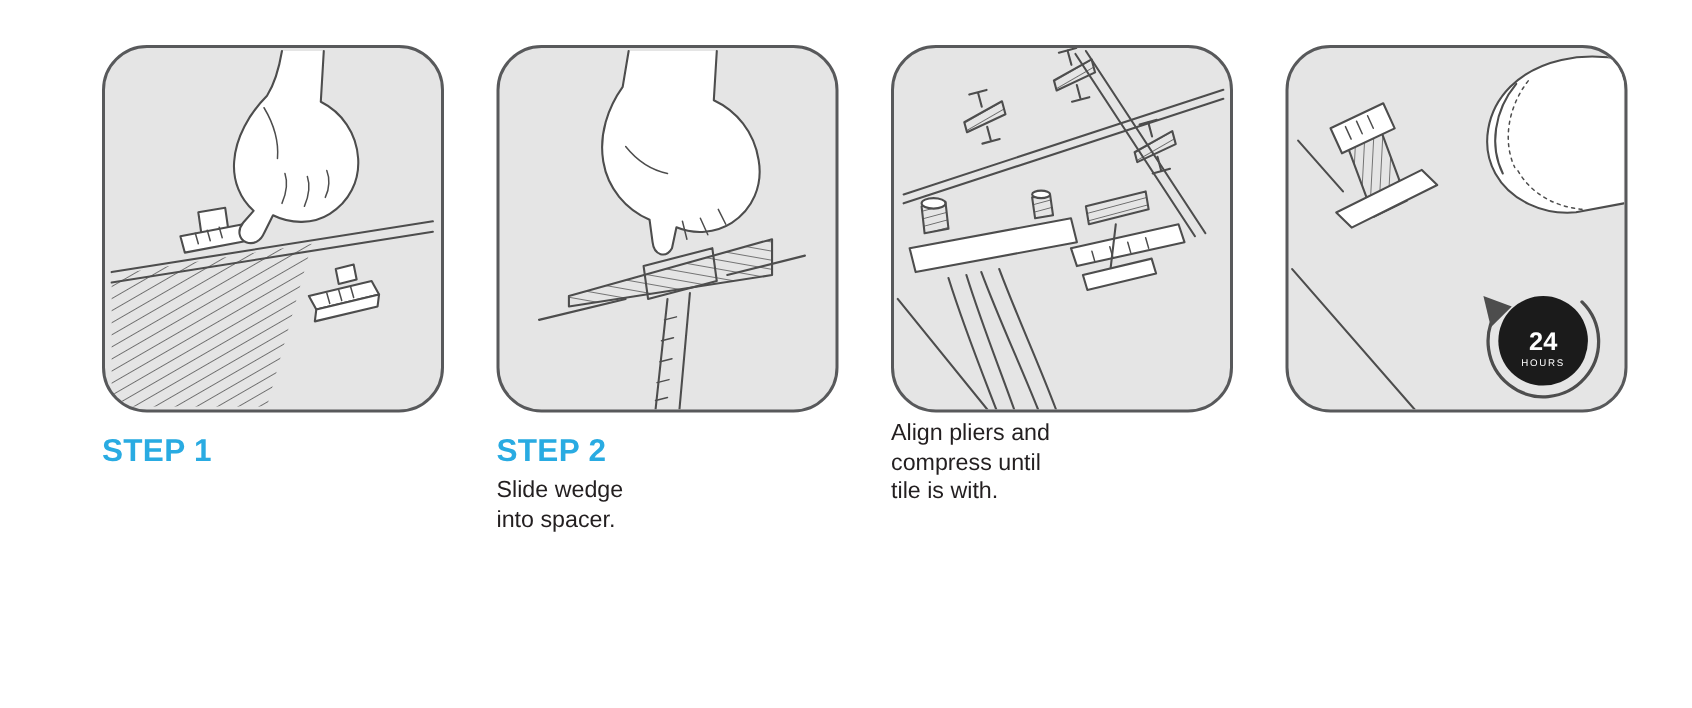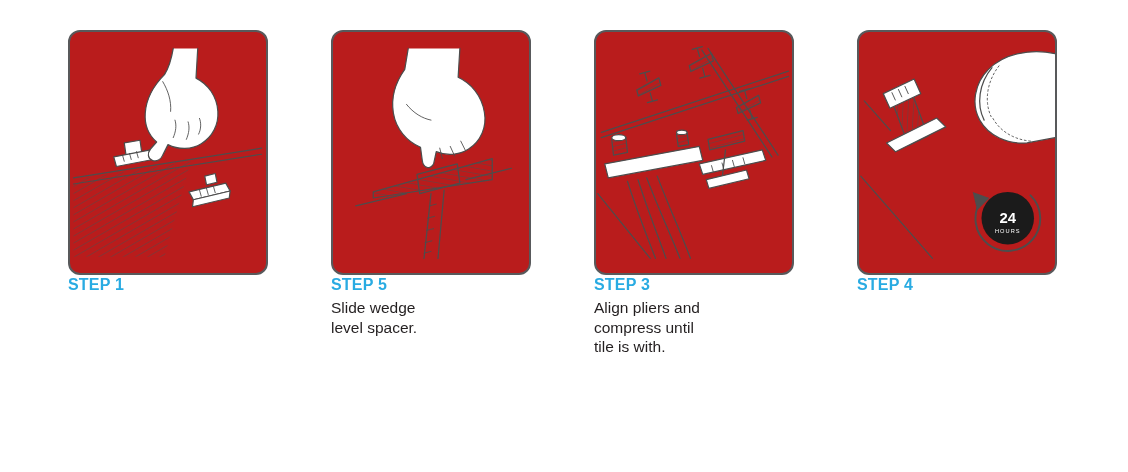--- a/index.html
+++ b/index.html
@@ -7,23 +7,23 @@
     --text:#231f20;
     --line:#4d4d4d;
     --panel-border:#58595b;
     --badge-bg:#1b1b1b;
   }
   *{box-sizing:border-box;}
   body{margin:0;background:#fff;font-family:"Liberation Sans",sans-serif;}
   .sheet{position:relative;width:1128px;height:472px;background:#fff;overflow:hidden;}
   .steps{display:flex;gap:35px;padding:30px 0 0 68px;}
   .step{width:228px;flex:0 0 auto;}
-  .panel{width:200px;height:245px;border:2px solid var(--panel-border);border-radius:12px;overflow:hidden;background:#b91c1c;}
+  .panel{width:228px;height:245px;border:2px solid var(--panel-border);border-radius:30px;overflow:hidden;background:#e5e5e5;}
   .panel svg{width:100%;height:100%;display:block;}
-  .step-label{margin-top:1px;font-size:16px;font-weight:bold;color:var(--accent);letter-spacing:.2px;}
+  .step-label{margin-top:14px;font-size:21px;font-weight:bold;color:var(--accent);letter-spacing:.2px;}
   .step-desc{margin-top:4px;font-size:15.5px;line-height:19.5px;color:var(--text);white-space:pre-line;}
   
   .s{stroke:var(--line);stroke-width:1.4;stroke-linecap:round;stroke-linejoin:round;}
   .thin{stroke-width:1;}
   .badge-circle{fill:var(--badge-bg);}
   .badge-arc{stroke-width:2.2;}
   .arrow-head{fill:var(--line);}
   .badge-num{fill:#fff;font-family:"Liberation Sans",sans-serif;font-size:17px;font-weight:bold;}
   .badge-unit{fill:#fff;font-family:"Liberation Sans",sans-serif;font-size:6.5px;letter-spacing:1.2px;}
 </style>
@@ -86,23 +86,23 @@
             <path d="M112,168 L104,242 M127,164 L120,242" class="s" fill="none"></path>
             <path d="M110,182 L118,180 M108,196 L116,194 M107,210 L115,208 M105,224 L113,222 M104,236 L112,234" class="s thin" fill="none"></path>
           </g>
           <g>
             <path d="M86,2 L82,26 C72,40 66,58 69,76 C72,94 84,108 100,115 L102,130 C103,139 111,141 115,134 L118,120 C130,125 144,124 155,117 C169,108 176,92 173,75 C170,56 158,42 143,35 L145,2" fill="#fff" class="s"></path>
             <path d="M122,116 L125,128 M134,114 L139,125 M146,108 L151,118" class="s thin" fill="none"></path>
             <path d="M84,66 C92,76 102,82 112,84" class="s thin" fill="none"></path>
           </g>
         </svg>
       </div>
-      <div class="step-label">STEP 5</div>
+      <div class="step-label">STEP 2</div>
       <div class="step-desc">Slide wedge
-level spacer.</div>
+into spacer.</div>
     </div>
 
     <div class="step">
       <div class="panel">
         <svg viewBox="0 0 224 242" aria-hidden="true">
           <defs>
             <pattern id="h3" patternUnits="userSpaceOnUse" width="5" height="5" patternTransform="rotate(75)">
               <line x1="0" y1="0" x2="0" y2="5" class="s thin"></line>
             </pattern>
           </defs>
@@ -134,21 +134,20 @@
             <polygon points="118,134 190,118 194,130 122,146" fill="#fff" class="s"></polygon>
             <path d="M132,136 L134,143 M144,133 L146,140 M156,130 L158,137 M168,127 L170,134" class="s thin" fill="none"></path>
           </g>
           <g>
             <polygon points="128,106 168,96 170,108 130,118" fill="url(#h3)" class="s"></polygon>
             <path d="M148,118 L144,152" class="s" fill="none"></path>
             <polygon points="126,152 172,141 175,151 129,162" fill="#fff" class="s"></polygon>
           </g>
         </svg>
       </div>
-      <div class="step-label">STEP 3</div>
       <div class="step-desc">Align pliers and
 compress until
 tile is with.</div>
     </div>
 
     <div class="step">
       <div class="panel">
         <svg viewBox="0 0 224 242" aria-hidden="true">
           <defs>
             <pattern id="h4" patternUnits="userSpaceOnUse" width="6" height="6" patternTransform="rotate(15)">
@@ -172,17 +171,16 @@
           </g>
           <g>
             <path d="M196,170 A37,37 0 1 1 140,175" class="s badge-arc" fill="none"></path>
             <polygon points="130,166 149,173 135,187" class="arrow-head"></polygon>
             <circle cx="170" cy="196" r="30" class="badge-circle"></circle>
             <text x="170" y="202" text-anchor="middle" class="badge-num">24</text>
             <text x="170" y="213" text-anchor="middle" class="badge-unit">HOURS</text>
           </g>
         </svg>
       </div>
-      <div class="step-label">STEP 4</div>
     </div>
 
   </div>
 </div>
 
 </body></html>

